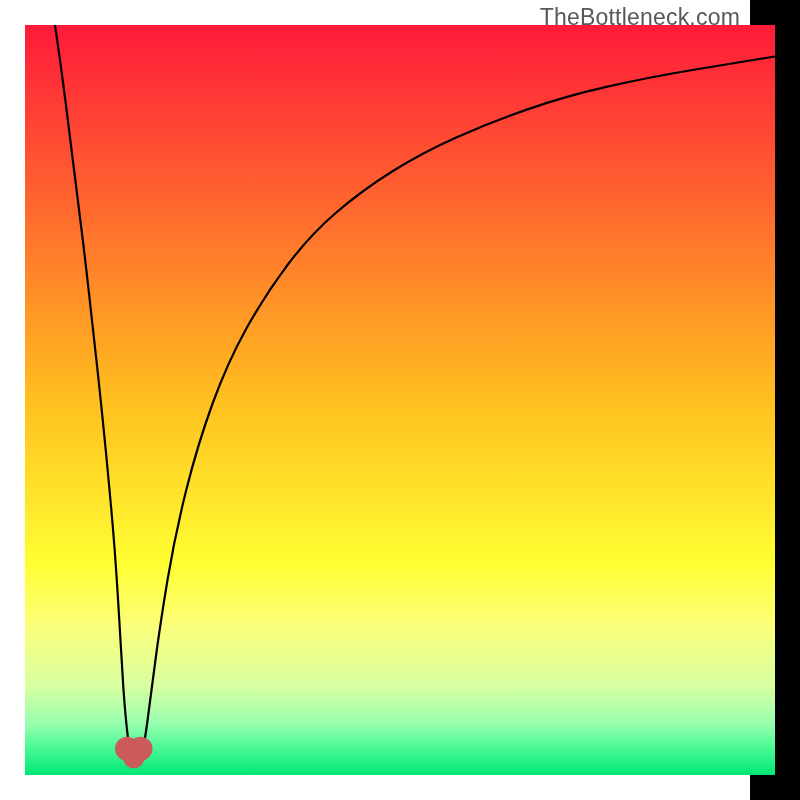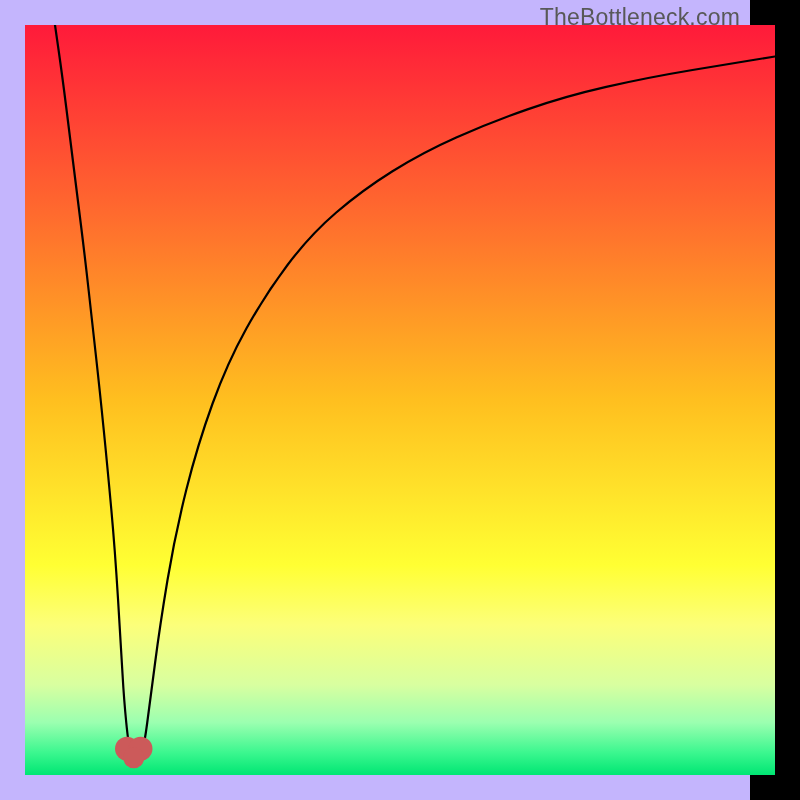--- a/index.html
+++ b/index.html
@@ -8,21 +8,21 @@
     width: 800px;
     height: 800px;
     overflow: hidden;
     background: #000;
     font-family: Arial, Helvetica, sans-serif;
   }
   .frame {
     position: absolute;
     left: 0; top: 0;
     width: 750px; height: 800px;
-    background: #c4b5fd;
+    background: #ffffff;
   }
   .plot {
     position: absolute;
     left: 25px; top: 25px;
     width: 750px; height: 750px;
     overflow: hidden;
   }
   .plot svg {
     display: block;
     width: 750px; height: 750px;

